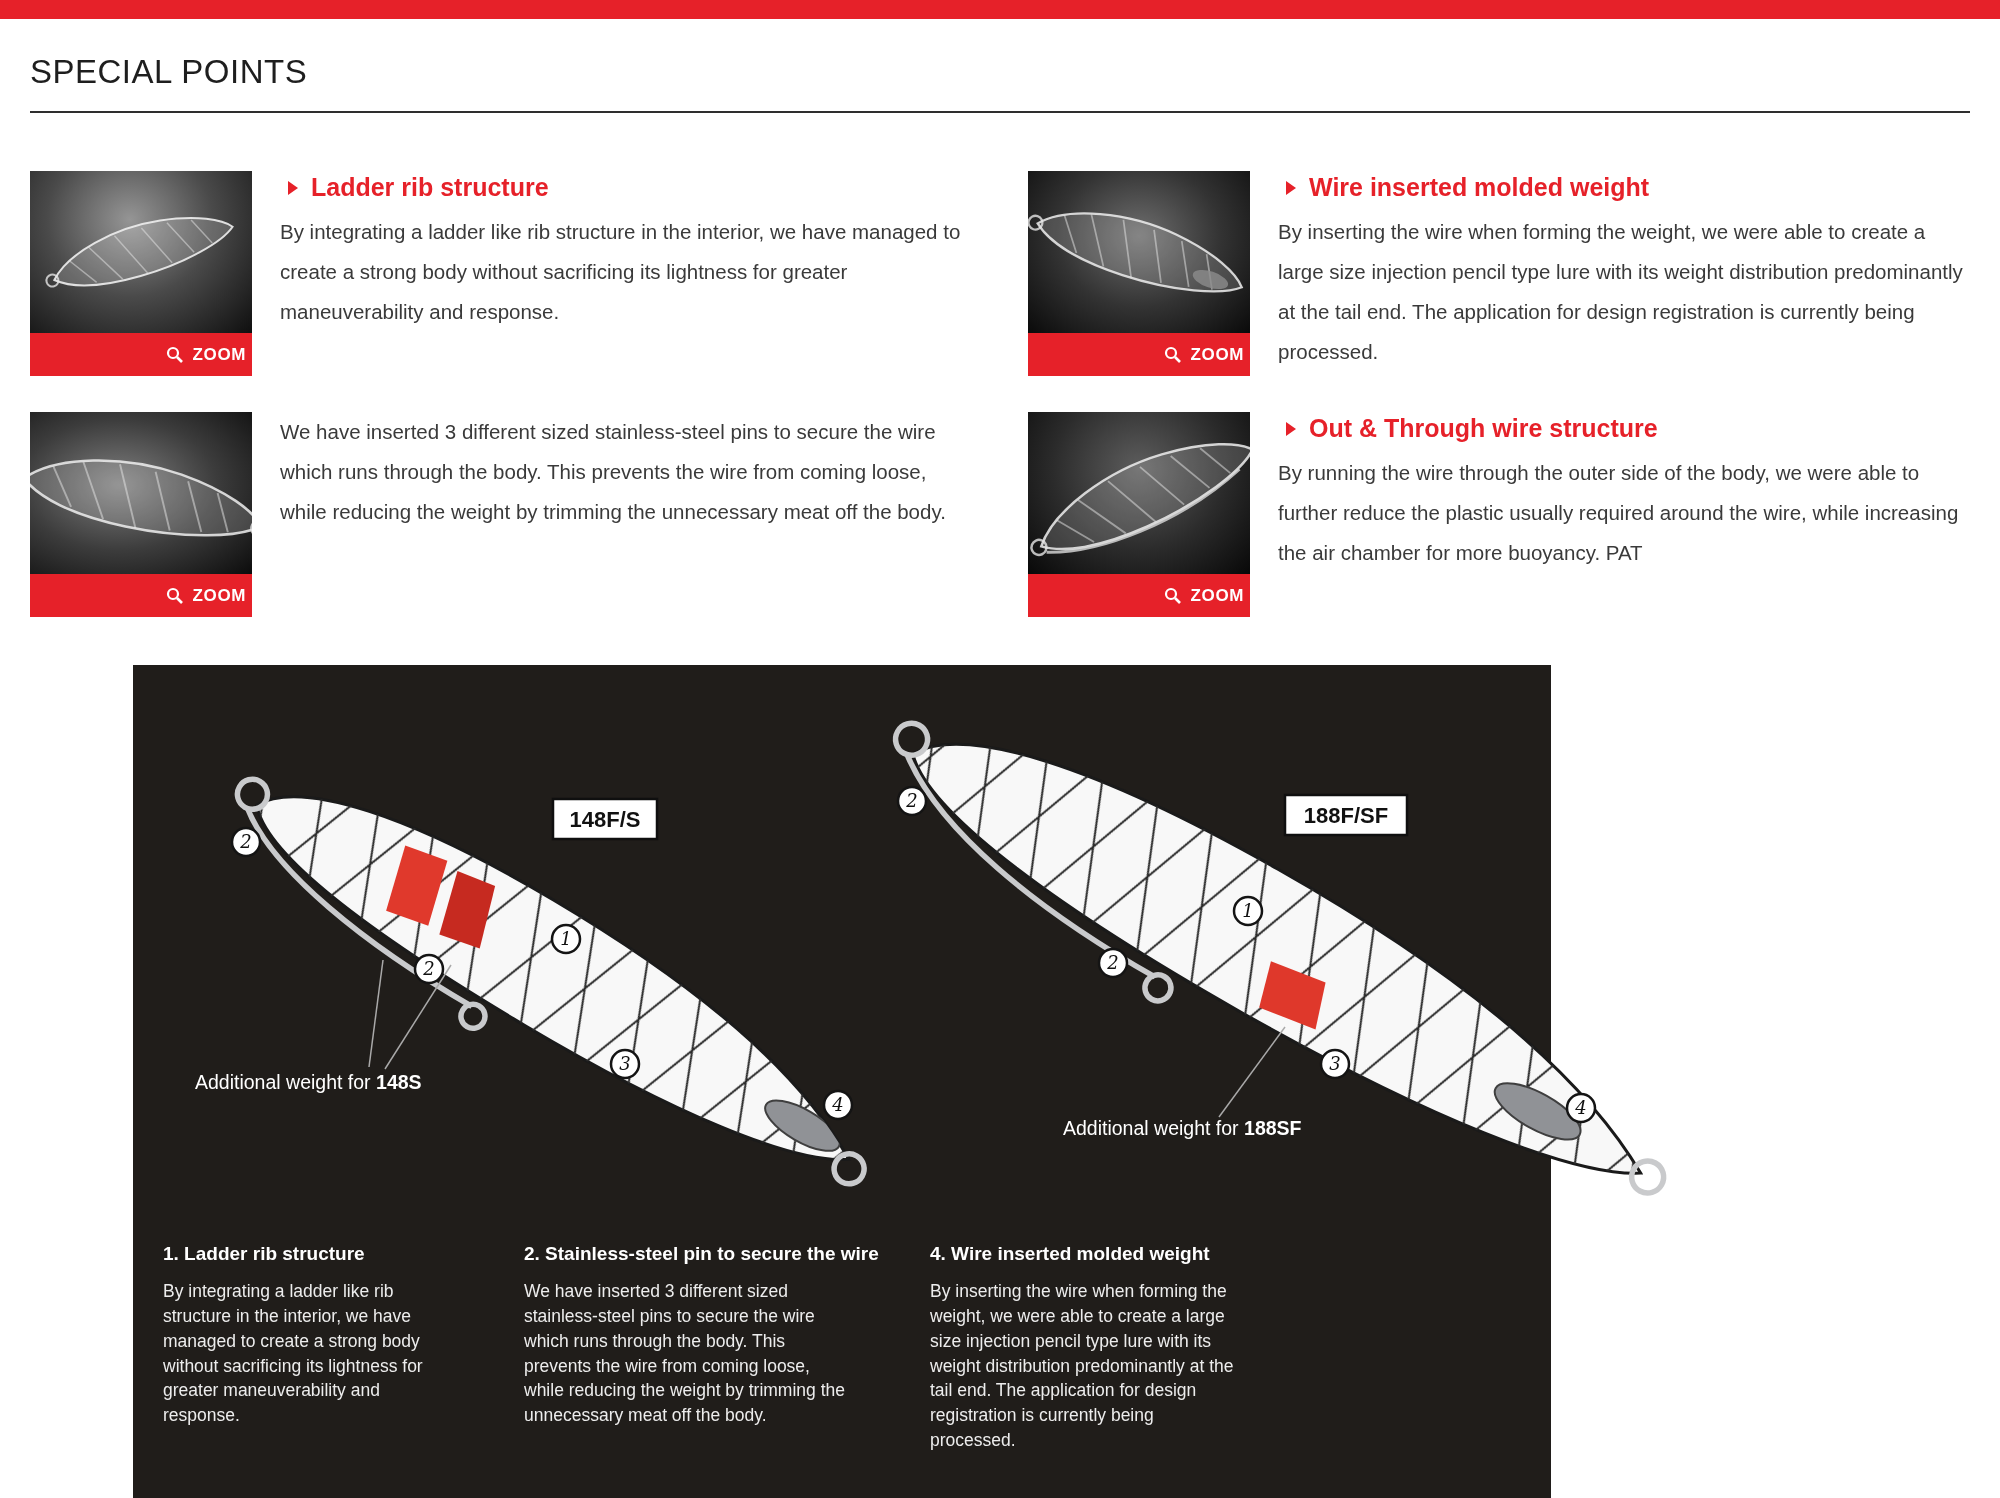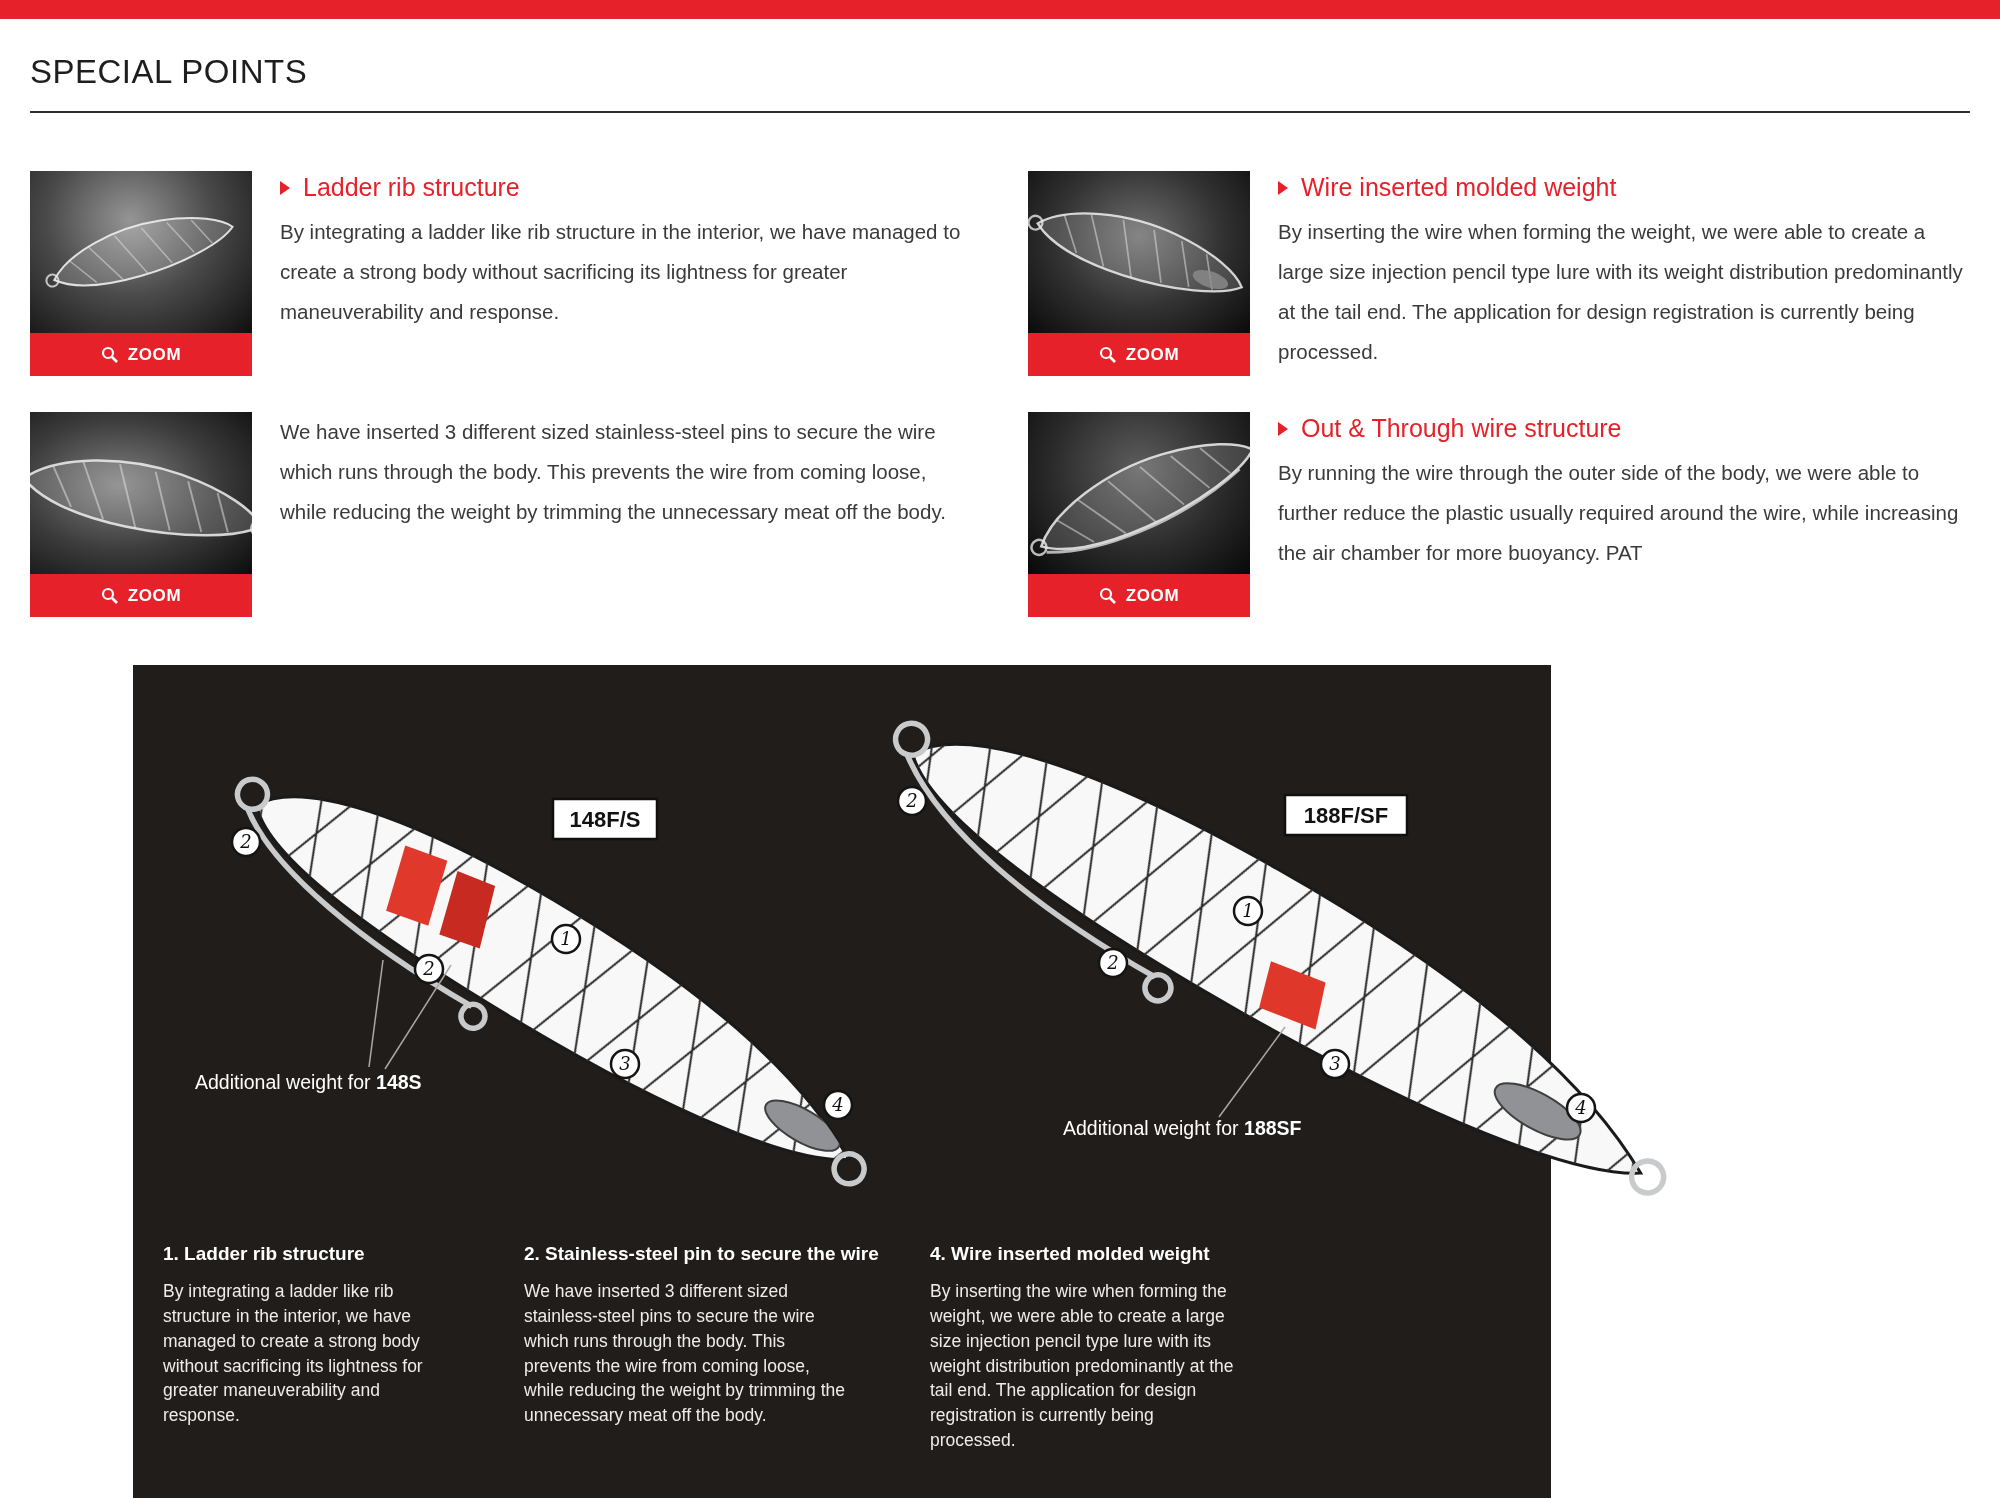--- a/index.html
+++ b/index.html
@@ -23,26 +23,26 @@
   .feature { display:flex; gap:28px; align-items:flex-start; }
   .thumb-block { flex:0 0 222px; }
   .thumb { width:222px; height:162px; position:relative; overflow:hidden; cursor:pointer; }
   .thumb svg { width:100%; height:100%; display:block; }
   .thumb-a { background:radial-gradient(ellipse at 45% 30%, #959595 0%, #4a4a4a 48%, #0f0f0f 100%); }
   .thumb-b { background:radial-gradient(ellipse at 50% 40%, #6e6e6e 0%, #333333 52%, #0a0a0a 100%); }
   .thumb-c { background:radial-gradient(ellipse at 40% 45%, #808080 0%, #3c3c3c 52%, #0c0c0c 100%); }
   .thumb-d { background:radial-gradient(ellipse at 50% 35%, #5d5d5d 0%, #2b2b2b 55%, #080808 100%); }
   .zoom-btn {
     width:222px; height:43px; background:var(--accent); border:none; cursor:pointer;
-    display:flex; align-items:center; justify-content:center; gap:9px;
+    display:flex; align-items:center; justify-content:flex-end; gap:9px;
   }
   .zoom-label { color:#fff; font-weight:700; font-size:17px; letter-spacing:.6px; }
   .feature-text { flex:1; max-width:770px; padding-top:0; }
   .feature-title {
-    margin:2px 0 10px; color:var(--accent); font-size:25px; font-weight:400;
+    margin:2px 8px 10px; color:var(--accent); font-size:25px; font-weight:700;
     display:flex; align-items:center; gap:13px;
   }
   .arrow-icon {
     width:0; height:0; border-left:10px solid var(--accent);
     border-top:7px solid transparent; border-bottom:7px solid transparent; display:inline-block;
   }
   .feature-body { margin:0; font-size:20.5px; line-height:1.95; color:#3a3a3a; }
 
   .panel {
     margin:48px 0 0 133px; width:1418px; background:var(--panel);

